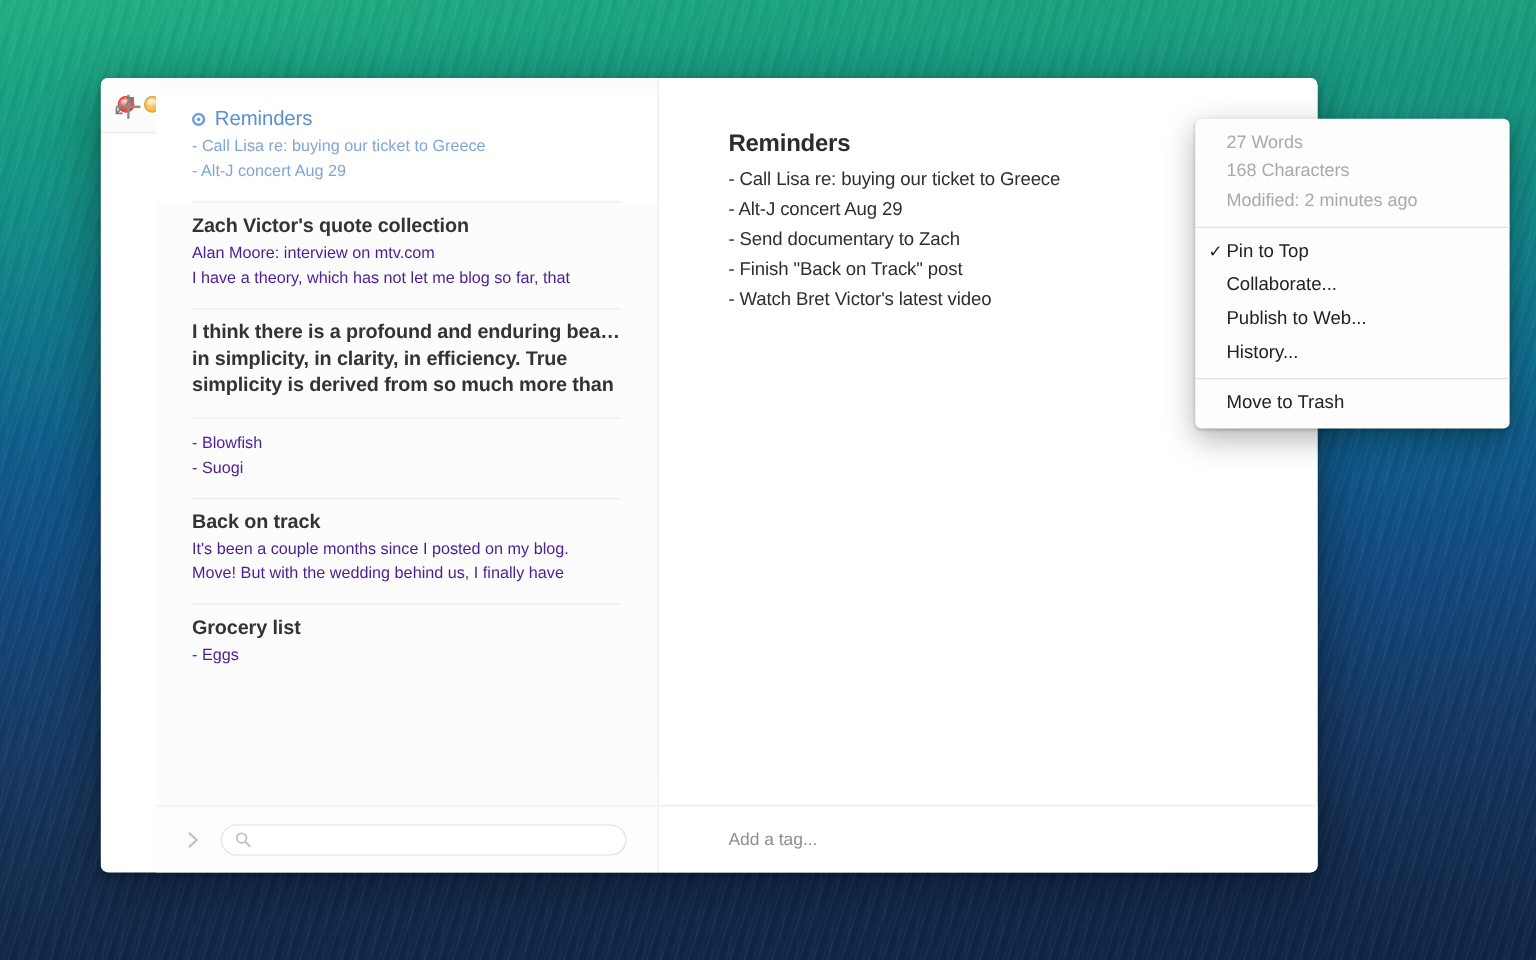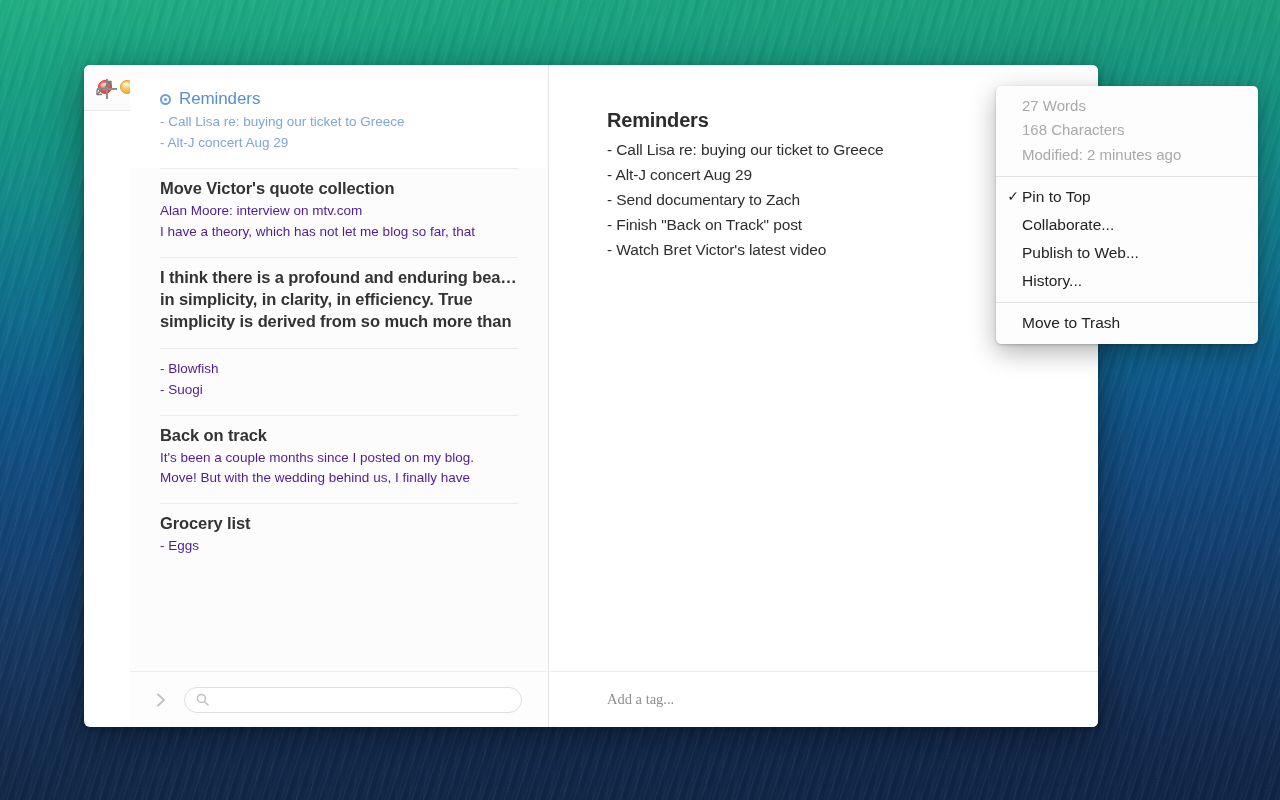--- a/index.html
+++ b/index.html
@@ -170,27 +170,27 @@
   #editor { flex:1; display:flex; flex-direction:column; min-width:0; background:#fff; }
   #editor-body { flex:1; padding:44px 40px 0 58px; overflow:hidden; }
   #editor-title { font-size:20px; font-weight:600; color:#2c2c2c; letter-spacing:-0.2px; margin-bottom:5px; }
   .editor-line { font-size:15.5px; color:#2e2e2e; line-height:1.62; letter-spacing:-0.1px; }
   #tagbar {
     flex:0 0 56px; height:56px; display:flex; align-items:center;
     padding:0 58px; border-top:1px solid #ededed; background:#fff;
   }
   #tag-input {
     border:0; outline:0; background:transparent; width:100%;
-    font-family:Liberation Serif, serif; font-size:14.5px; color:#666;
+    font-family:Liberation Sans, sans-serif; font-size:14.5px; color:#666;
   }
   #tag-input::placeholder { color:#8e8e8e; }
 
   
   #dropdown {
-    position:absolute; left:996px; top:86px; width:262px;
+    position:absolute; left:996px; top:99px; width:262px;
     background:#fdfdfd;
     border-radius:5px;
     box-shadow:0 8px 26px rgba(0,0,0,0.30), 0 1px 3px rgba(0,0,0,0.22);
     padding:8px 0 7px 0;
     z-index:40;
   }
   .menu-info {
     font-size:15px; color:#a9a9a9; line-height:1.62;
     padding:0 14px 0 26px; white-space:nowrap;
   }
@@ -245,21 +245,21 @@
           <div class="note-title">
             <span class="pin-dot"></span>
             <span>Reminders</span>
           </div>
           <div class="note-preview">- Call Lisa re: buying our ticket to Greece</div>
           <div class="note-preview">- Alt-J concert Aug 29</div>
         </div>
         <div class="note-sep"></div>
 
         <div class="note-item">
-          <div class="note-title">Move Victor's quote collection</div>
+          <div class="note-title">Zach Victor's quote collection</div>
           <div class="note-preview">Alan Moore: interview on mtv.com</div>
           <div class="note-preview">I have a theory, which has not let me blog so far, that</div>
         </div>
         <div class="note-sep"></div>
 
         <div class="note-item">
           <div class="note-title">I think there is a profound and enduring beauty</div>
           <div class="note-title">in simplicity, in clarity, in efficiency. True</div>
           <div class="note-title">simplicity is derived from so much more than</div>
         </div>

